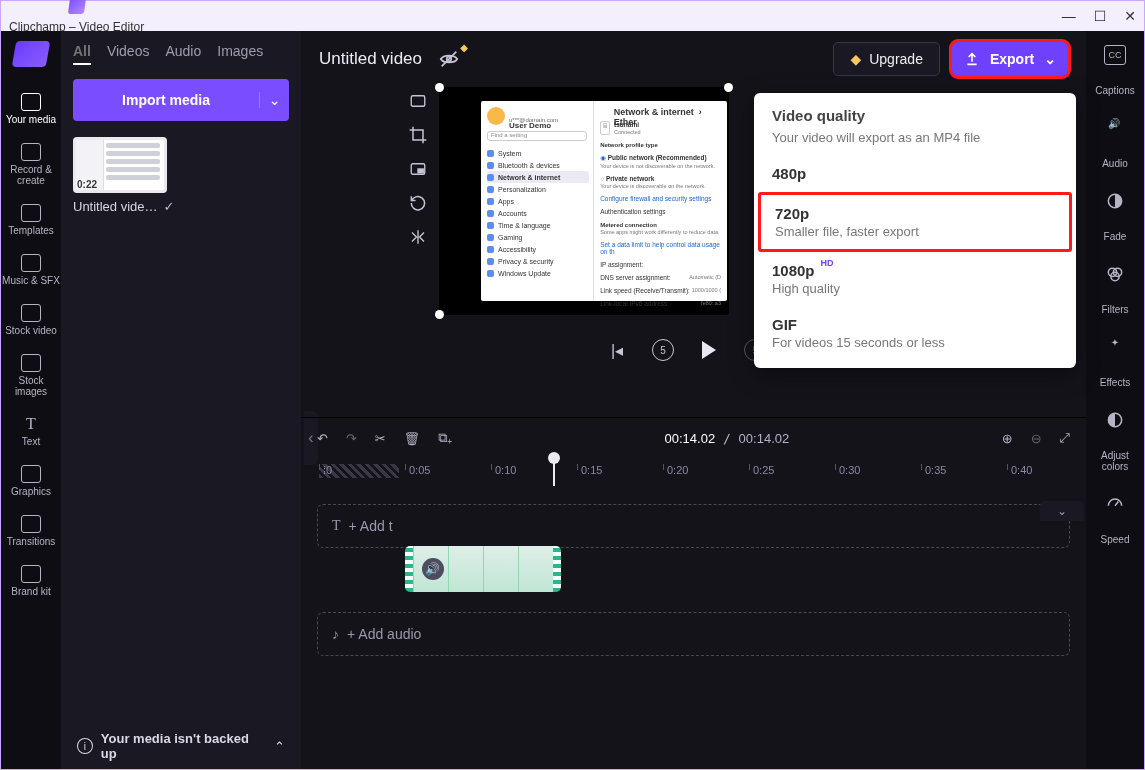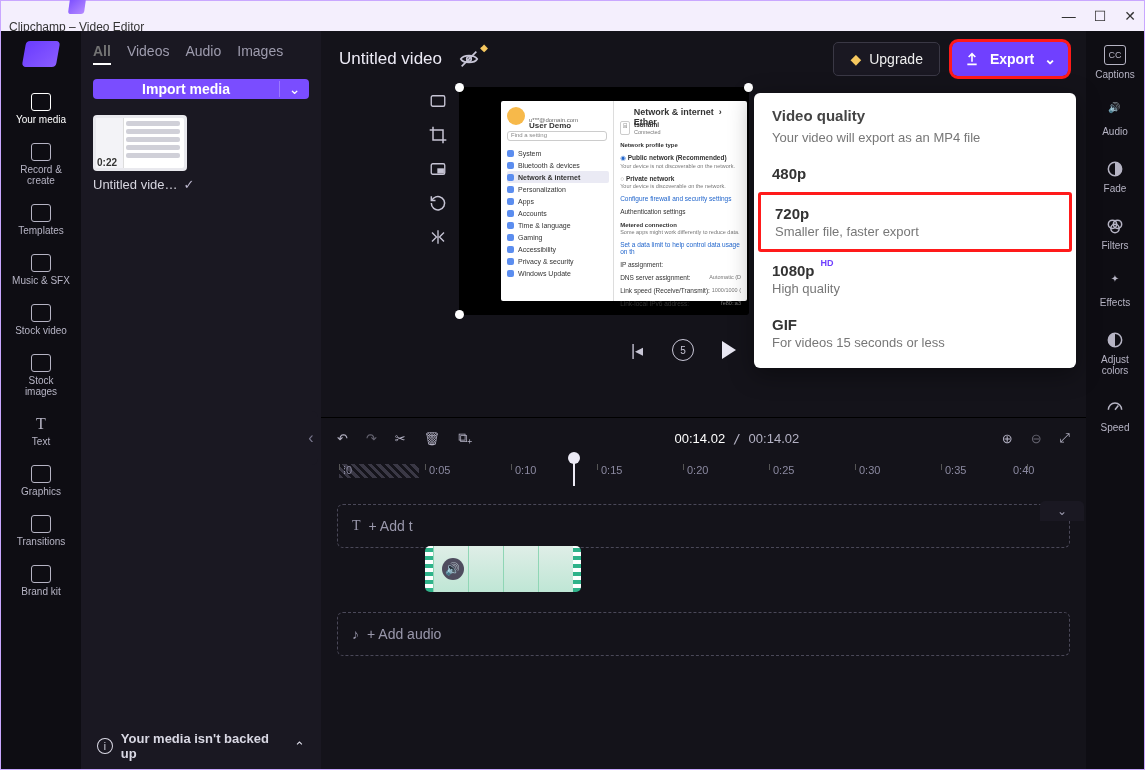--- a/index.html
+++ b/index.html
@@ -7,32 +7,32 @@
   .window { width:1145px; height:770px; border:1px solid #c9a7ff; display:flex; flex-direction:column; background:#14131a; }
   
   .titlebar { height:30px; background:#f4effd; display:flex; align-items:center; justify-content:space-between; padding:0 8px; color:#333; font-size:12px; }
   .titlebar .left { display:flex; align-items:center; gap:6px;flex-direction:column; }
   .tb-icon { width:16px; height:16px; background:linear-gradient(135deg,#7a4dff,#b58bff); border-radius:3px; transform:skewX(-8deg); }
   .win-controls { display:flex; gap:18px; font-size:14px; color:#333; }
   .win-controls span { cursor:pointer; }
   
   .body { flex:1; display:flex; background:#14131a; position:relative; }
   
-  .rail-left { width:80px; background:#0e0d13; display:flex; flex-direction:column; align-items:center; padding-top:10px; gap:18px; color:#c8c8d0; font-size:10px; text-align:center; }
+  .rail-left { width:60px; background:#0e0d13; display:flex; flex-direction:column; align-items:center; padding-top:10px; gap:18px; color:#c8c8d0; font-size:10px; text-align:center; }
   .rail-left .logo { width:34px; height:26px; background:linear-gradient(135deg,#6a3cff,#8a5cff); border-radius:4px; transform:skewX(-10deg); margin-bottom:8px; }
   .rail-item { display:flex; flex-direction:column; align-items:center; gap:3px; width:58px; cursor:pointer; color:#b6b4c4;}
   .rail-item.active { color:#fff; }
   .rail-ico { width:20px; height:18px; border:1.5px solid currentColor; border-radius:3px; }
   .rail-item span { line-height:1.1; }
   
   .panel-media { width:240px; background:#1a1822; display:flex; flex-direction:column; padding:12px 12px 0 12px; position:relative;}
   .media-tabs { display:flex; gap:16px; font-size:14px; color:#9e9cae; margin-bottom:14px; }
   .media-tabs .tab { cursor:pointer; padding-bottom:4px;}
   .media-tabs .tab.active { color:#737373; border-bottom:2px solid #fff; font-weight:600;}
-  .import-btn { display:flex; background:#7a4dff; border-radius:4px; height:20px; color:#fff; font-size:14px; align-items:center; overflow:hidden; margin-bottom:16px;}
+  .import-btn { display:flex; background:#7a4dff; border-radius:4px; height:42px; color:#fff; font-size:14px; align-items:center; overflow:hidden; margin-bottom:16px;}
   .import-btn .main { flex:1; text-align:center; line-height:34px; font-weight:600;}
   .import-btn .caret { width:30px; display:flex; align-items:center; justify-content:center; border-left:1px solid rgba(255,255,255,.25);}
   .thumb { width:94px; height:56px; background:#e9e9ee; border-radius:4px; position:relative; overflow:hidden; margin-bottom:6px;}
   .thumb .dur { position:absolute; left:4px; bottom:3px; font-size:10px; font-weight:700; color:#333; text-shadow:0 0 2px #fff;}
   .thumb .minisettings { position:absolute; inset:3px; background:#fff; border-radius:2px; }
   .thumb .minisettings .side { position:absolute; left:0; top:0; width:32%; height:100%; background:#f3f3f7; border-right:1px solid #ddd;}
   .thumb .minisettings .row {height:5px; margin:3px 4px 0 34%; background:#d0d0d8; border-radius:2px;}
   .clip-title { color:#d7d6e0; font-size:13px; display:flex; align-items:center; gap:6px;}
   .clip-title .chk { color:#bdb8cf; }
   .backup-bar { position:absolute; left:8px; right:8px; bottom:8px; height:30px; display:flex; align-items:center; gap:8px; color:#d9d8e4; font-size:13px; padding:0 8px;}
@@ -96,21 +96,21 @@
   .track { height:44px; border:1.5px dashed #4a4858; border-radius:6px; display:flex; align-items:center; gap:8px; color:#9a98ac; padding:0 14px; font-size:14px; margin-bottom:20px;}
   .clip-on-track { position:absolute; left:104px; top:60px; height:46px; width:156px; border-radius:5px; overflow:hidden; display:flex;}
   .clip-on-track .seg{ flex:1; background:linear-gradient(#dfeee7,#bfe6d5); border-left:1px solid #8fd6b5; position:relative;}
   .clip-on-track .edge{ width:8px; background:repeating-linear-gradient(0deg,#2fb38a 0 4px,#fff 4px 8px);}
   .clip-on-track .spk{ position:absolute; left:8px; top:12px; width:22px;height:22px; border-radius:50%; background:#4e4c5e; color:#fff; display:flex;align-items:center;justify-content:center;font-size:12px;}
   .clip-label { position:absolute; left:100px; top:40px; background:#4e4c5e; color:#e9e8f2; font-size:12px; padding:3px 8px; border-radius:4px; max-width:330px; white-space:nowrap; overflow:hidden; text-overflow:ellipsis;}
   .playhead { position:absolute; top:0; bottom:0; left:252px; width:2px; background:#eceaf5;}
   .playhead::before{ content:""; position:absolute; top:-6px; left:-5px; width:12px;height:12px; background:#eceaf5; border-radius:50%;}
   
   .rail-right { width:58px; background:#0e0d13; display:flex; flex-direction:column; align-items:center; padding-top:14px; gap:22px; color:#b6b4c4; font-size:10px; text-align:center;}
-  .rail-right .ritem{display:flex;flex-direction:column;align-items:center;gap:4px;}
+  .rail-right .ritem{display:flex;flex-direction:column;align-items:center;gap:20px;}
   .rail-right .rico{width:22px;height:20px;}
   
   .drawer-notch{ position:absolute; left:303px; top:380px; width:14px;height:54px; background:#1a1822; border-radius:0 6px 6px 0; display:flex;align-items:center;justify-content:center;color:#78768c;}
   
   .right-drawer{ position:absolute; right:60px; top:470px; width:44px;height:20px; background:#1a1822; border-radius:5px 5px 0 0; display:flex;align-items:center;justify-content:center;color:#9a98ac;font-size:12px;}
   svg{display:block;}
 </style>
 </head>
 <body>
 
@@ -417,21 +417,21 @@
               <div class="lab" style="left: 276px;">0:15</div>
               <div class="tick" style="left: 362px;"></div>
               <div class="lab" style="left: 362px;">0:20</div>
               <div class="tick" style="left: 448px;"></div>
               <div class="lab" style="left: 448px;">0:25</div>
               <div class="tick" style="left: 534px;"></div>
               <div class="lab" style="left: 534px;">0:30</div>
               <div class="tick" style="left: 620px;"></div>
               <div class="lab" style="left: 620px;">0:35</div>
               <div class="tick" style="left: 706px;"></div>
-              <div class="lab" style="left: 688px;">0:40</div>
+              <div class="lab" style="left: 706px;">0:40</div>
             </div>
           <div class="playhead"></div>
         </div>
         <div class="tl-tracks">
           <div class="track">
             <span style="font-family:serif">T</span>
             <span>+ Add t</span>
           </div>
           <div class="clip-on-track">
             <div class="edge"></div>

